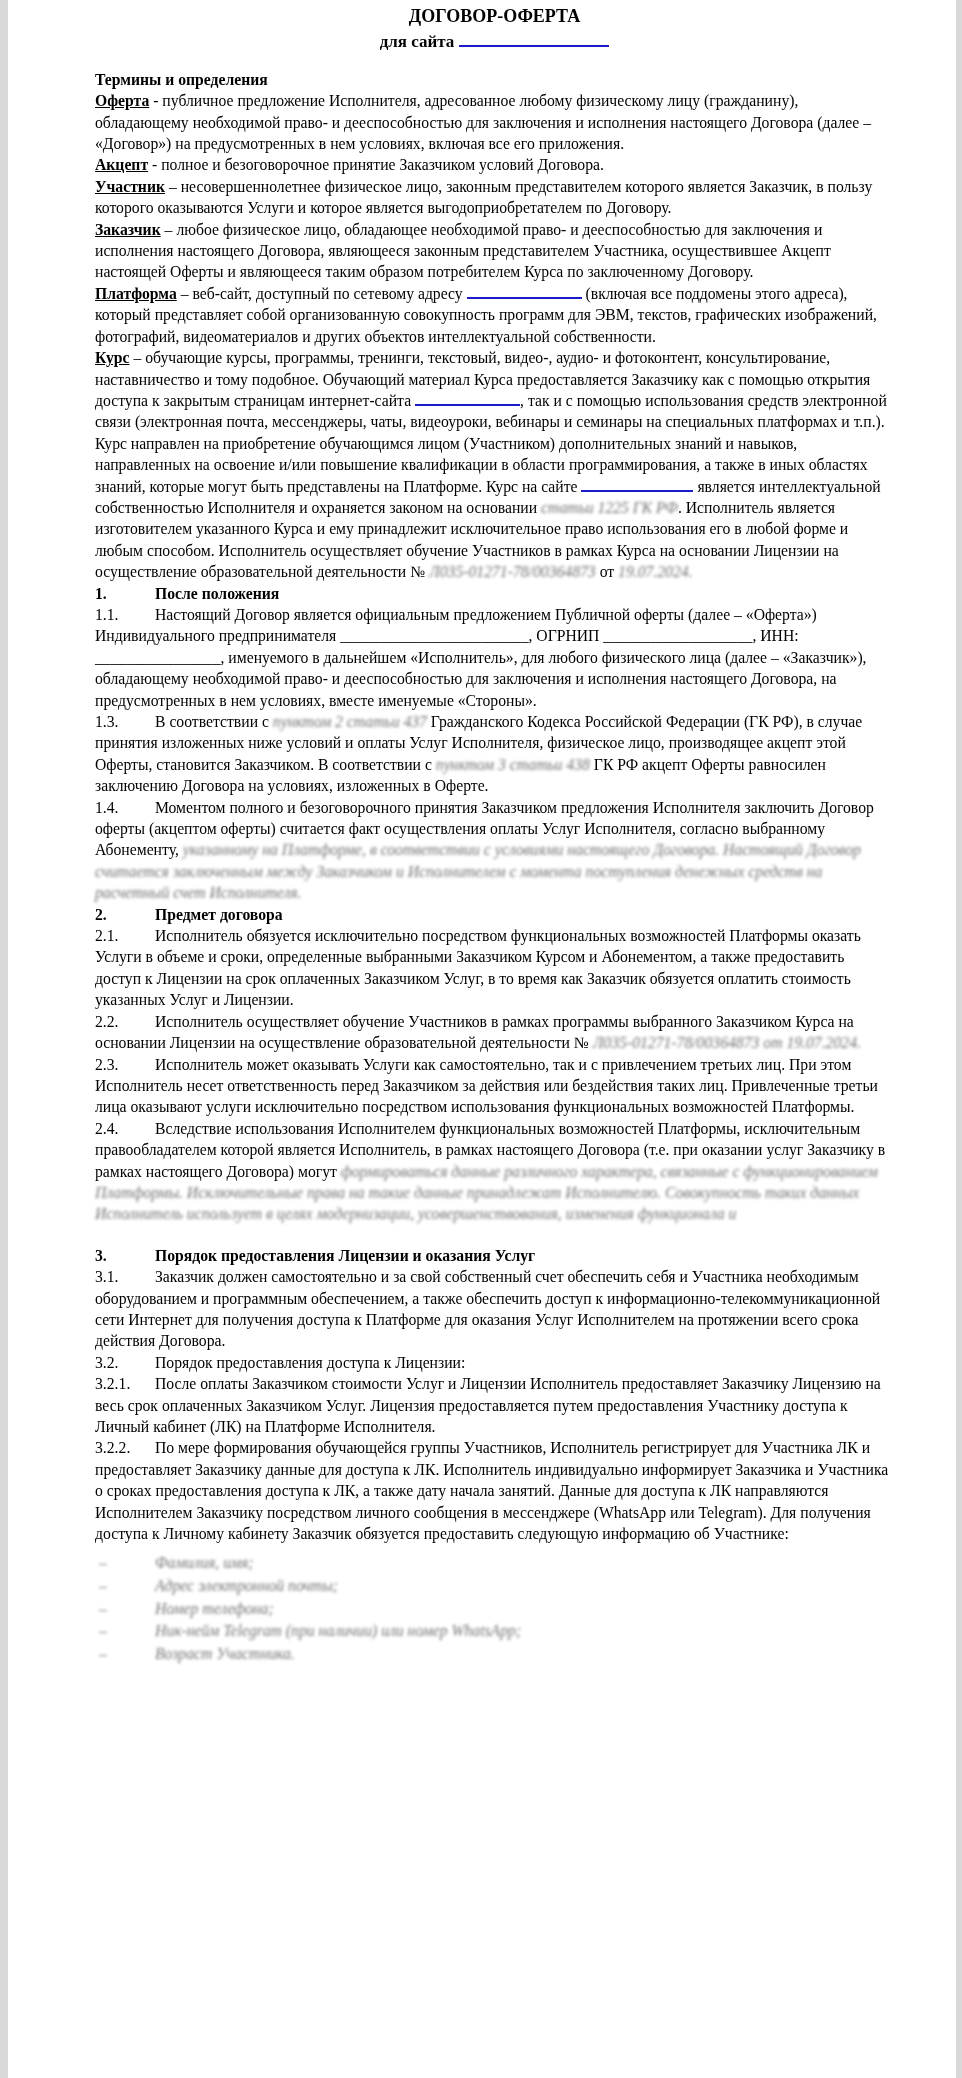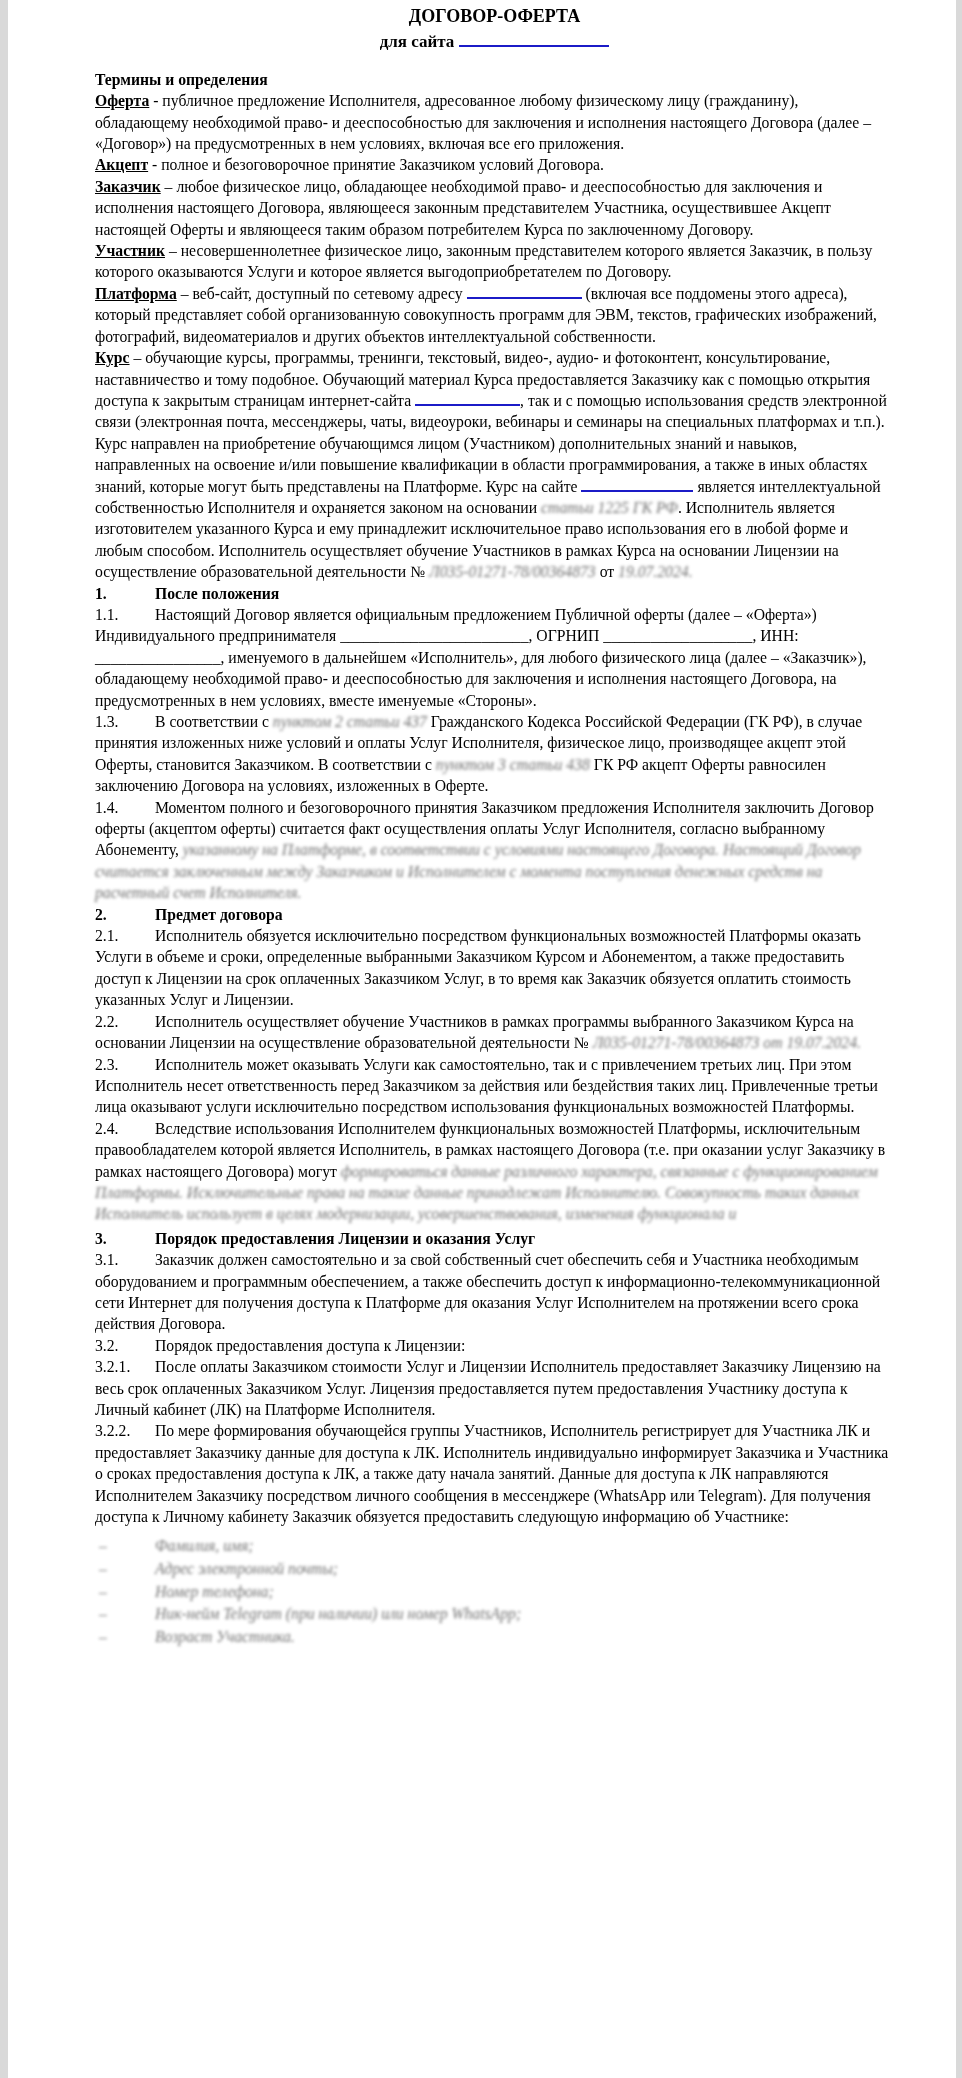--- a/index.html
+++ b/index.html
@@ -19,21 +19,21 @@
   .blank-blue{display:inline-block;border-bottom:2px solid #1b1bc7;height:13px;vertical-align:baseline;}
   .sub-blank{width:150px;border-bottom:2.5px solid #1b1bc7;margin-left:5px;}
   .terms-h{margin-top:27px;}
   .bold{font-weight:bold;}
   p.para{margin:0;}
   .term{font-weight:bold;text-decoration:underline;text-align:right;}
   .ul{}
   .blur{color:#5a5a5a;font-style:italic;filter:blur(1.7px);opacity:.85;}
   .pnum{display:inline-block;width:60px;}
   .sec-h{margin-top:17px;}
-  .sec-h.tight{margin-top:3px;}
+  .sec-h.tight{margin-top:20px;}
   .gap-top{margin-top:22px;}
   .bullets{margin-top:8px;}
   .bullet-row{line-height:22.6px;}
   .dash{display:inline-block;width:60px;padding-left:4px;box-sizing:border-box;}
 </style>
 </head>
 <body>
 
 <div class="edge edge-left"></div>
 <div class="edge edge-right"></div>
@@ -41,22 +41,22 @@
 <div class="page">
 
   <h1 class="doc-title">ДОГОВОР-ОФЕРТА</h1>
   <div class="doc-sub">
     <span>для сайта</span><span class="blank-blue sub-blank"></span>
   </div>
 
   <p class="para bold terms-h">Термины и определения</p>
   <p class="para"><span class="term">Оферта</span><span class=""> - публичное предложение Исполнителя, адресованное любому физическому лицу (гражданину), обладающему необходимой право- и дееспособностью для заключения и исполнения настоящего Договора (далее – «Договор») на предусмотренных в нем условиях, включая все его приложения.</span></p>
   <p class="para"><span class="term">Акцепт</span><span class=""> - полное и безоговорочное принятие Заказчиком условий Договора.</span></p>
+  <p class="para"><span class="term">Участник</span><span class=""> – несовершеннолетнее физическое лицо, законным представителем которого является Заказчик, в пользу которого оказываются Услуги и которое является выгодоприобретателем по Договору.</span></p>
   <p class="para"><span class="term">Заказчик</span><span class=""> – любое физическое лицо, обладающее необходимой право- и дееспособностью для заключения и исполнения настоящего Договора, являющееся законным представителем Участника, осуществившее Акцепт настоящей Оферты и являющееся таким образом потребителем Курса по заключенному Договору.</span></p>
-  <p class="para"><span class="term">Участник</span><span class=""> – несовершеннолетнее физическое лицо, законным представителем которого является Заказчик, в пользу которого оказываются Услуги и которое является выгодоприобретателем по Договору.</span></p>
   <p class="para"><span class="term">Платформа</span><span class=""> – веб-сайт, доступный по сетевому адресу </span><span class="blank-blue" style="width: 115px;"></span><span class=""> (включая все поддомены этого адреса), который представляет собой организованную совокупность программ для ЭВМ, текстов, графических изображений, фотографий, видеоматериалов и других объектов интеллектуальной собственности.</span></p>
   <p class="para"><span class="term">Курс</span><span class=""> – обучающие курсы, программы, тренинги, текстовый, видео-, аудио- и фотоконтент, консультирование, наставничество и тому подобное. Обучающий материал Курса предоставляется Заказчику как с помощью открытия доступа к закрытым страницам интернет-сайта </span><span class="blank-blue" style="width: 105px;"></span><span class="">, так и с помощью использования средств электронной связи (электронная почта, мессенджеры, чаты, видеоуроки, вебинары и семинары на специальных платформах и т.п.). Курс направлен на приобретение обучающимся лицом (Участником) дополнительных знаний и навыков, направленных на освоение и/или повышение квалификации в области программирования, а также в иных областях знаний, которые могут быть представлены на Платформе. Курс на сайте </span><span class="blank-blue" style="width: 112px;"></span><span class=""> является интеллектуальной собственностью Исполнителя и охраняется законом на основании </span><span class="blur">статьи 1225 ГК РФ</span><span class="">. Исполнитель является изготовителем указанного Курса и ему принадлежит исключительное право использования его в любой форме и любым способом. Исполнитель осуществляет обучение Участников в рамках Курса на основании Лицензии на осуществление образовательной деятельности № </span><span class="blur">Л035-01271-78/00364873</span><span class=""> от </span><span class="blur">19.07.2024.</span></p>
 
   <p class="para sec-h"><span class="pnum bold">1.</span><span class="bold">После положения</span></p>
   <p class="para"><span class="pnum">1.1.</span><span><span class="">Настоящий Договор является официальным предложением Публичной оферты (далее – «Оферта») Индивидуального предпринимателя </span><span class="">________________________</span><span class="">, ОГРНИП </span><span class="">___________________</span><span class="">, ИНН: </span><span class="">________________</span><span class="">, именуемого в дальнейшем «Исполнитель», для любого физического лица (далее – «Заказчик»), обладающему необходимой право- и дееспособностью для заключения и исполнения настоящего Договора, на предусмотренных в нем условиях, вместе именуемые «Стороны».</span></span></p>
   <p class="para"><span class="pnum">1.3.</span><span><span class="">В соответствии с </span><span class="blur">пунктом 2 статьи 437</span><span class=""> Гражданского Кодекса Российской Федерации (ГК РФ), в случае принятия изложенных ниже условий и оплаты Услуг Исполнителя, физическое лицо, производящее акцепт этой Оферты, становится Заказчиком. В соответствии с </span><span class="blur">пунктом 3</span><span class="blur"> статьи 438</span><span class=""> ГК РФ акцепт Оферты равносилен заключению Договора на условиях, изложенных в Оферте.</span></span></p>
   <p class="para"><span class="pnum">1.4.</span><span><span class="">Моментом полного и безоговорочного принятия Заказчиком предложения Исполнителя заключить Договор оферты (акцептом оферты) считается факт осуществления оплаты Услуг Исполнителя, согласно выбранному Абонементу, </span><span class="blur">указанному на Платформе, в соответствии с условиями настоящего Договора. Настоящий Договор считается заключенным между Заказчиком и Исполнителем с момента поступления денежных средств на расчетный счет Исполнителя.</span></span></p>
 
   <p class="para sec-h"><span class="pnum bold">2.</span><span class="bold">Предмет договора</span></p>
   <p class="para"><span class="pnum">2.1.</span><span><span class="">Исполнитель обязуется исключительно посредством функциональных возможностей Платформы оказать Услуги в объеме и сроки, определенные выбранными Заказчиком Курсом и Абонементом, а также предоставить доступ к Лицензии на срок оплаченных Заказчиком Услуг, в то время как Заказчик обязуется оплатить стоимость указанных Услуг и Лицензии.</span></span></p>

